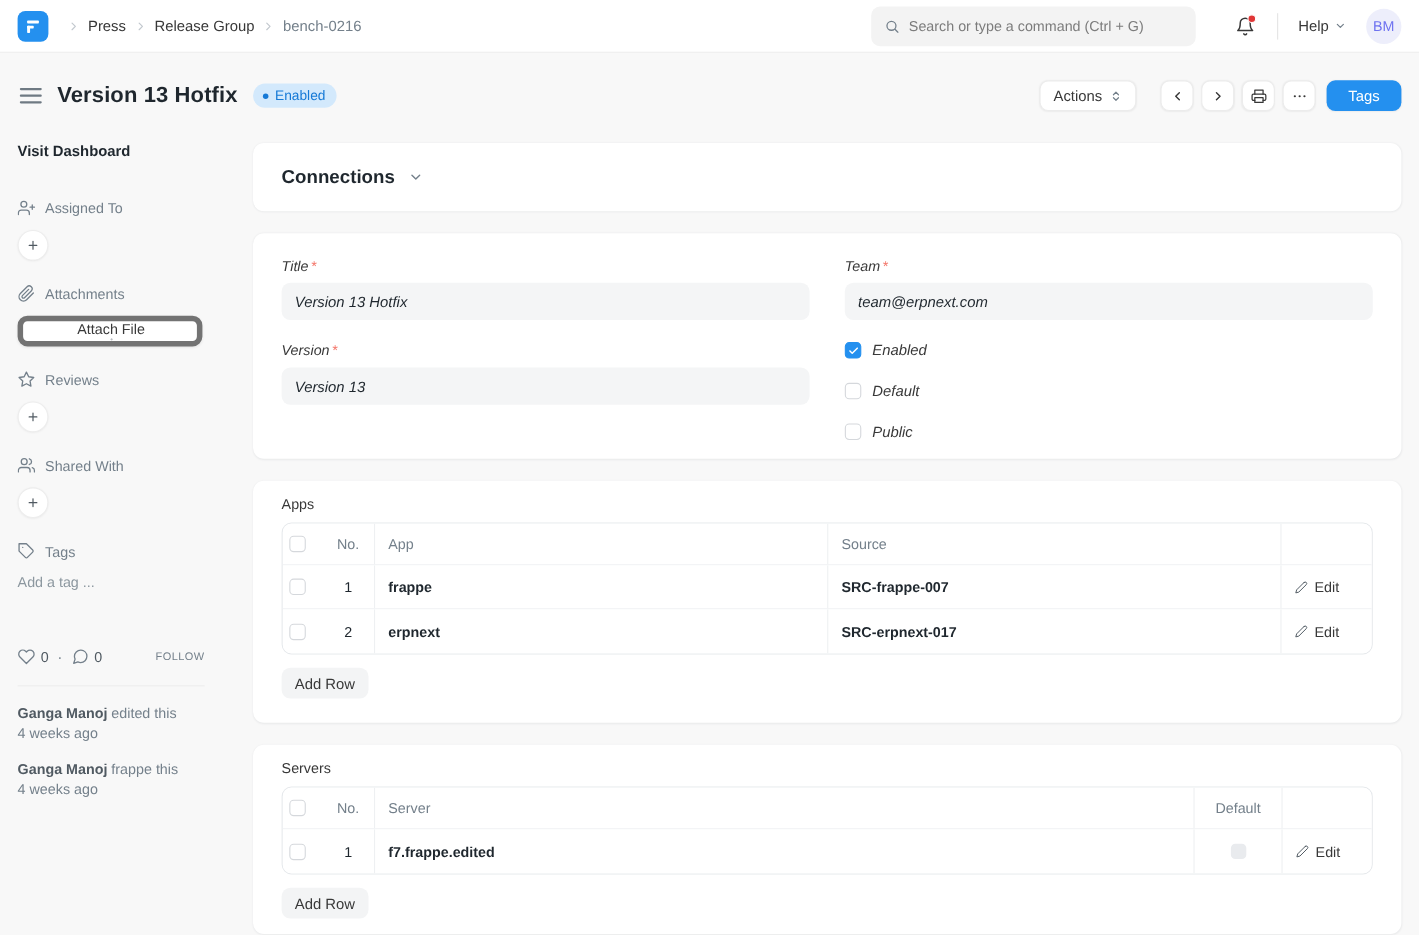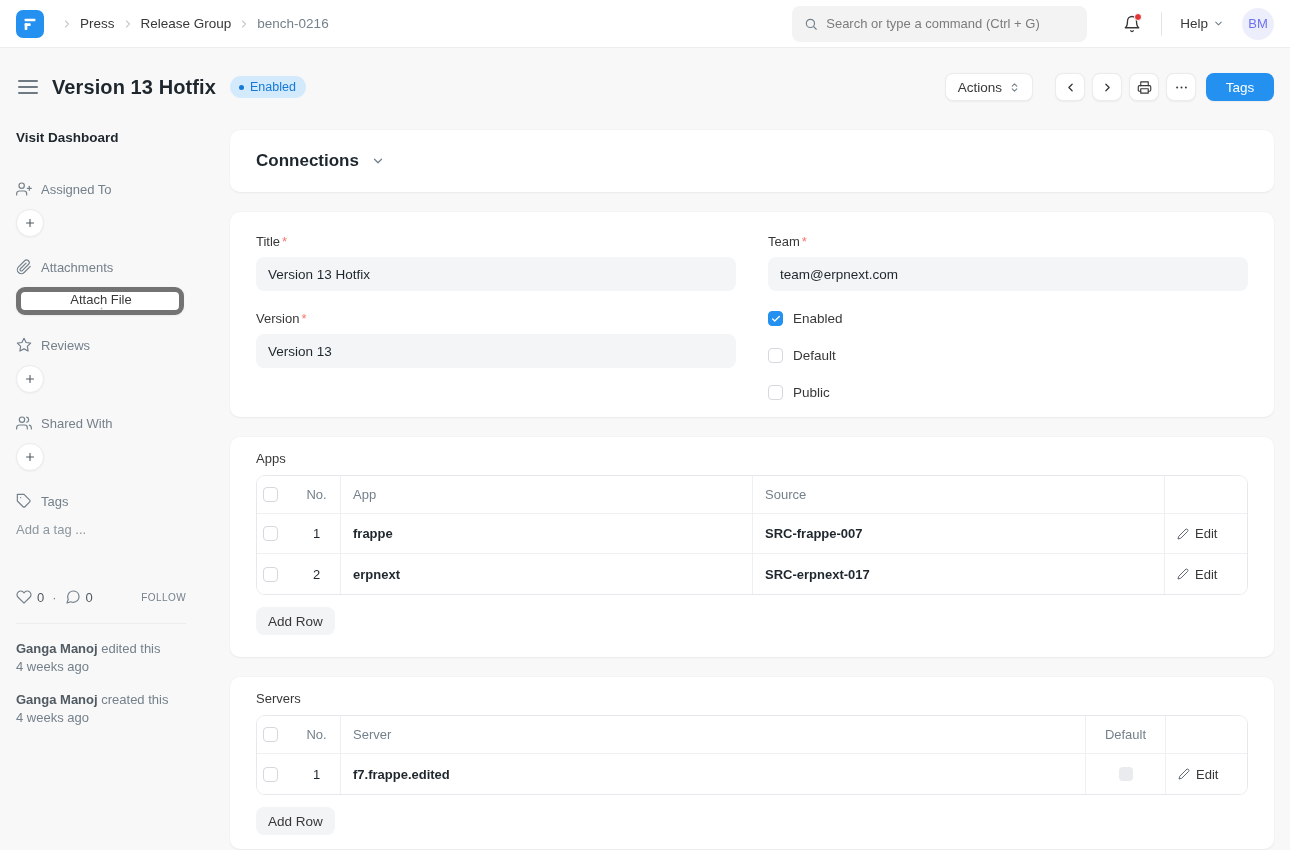--- a/index.html
+++ b/index.html
@@ -68,21 +68,21 @@
   .activity + .activity { margin-top:15px; }
   .activity b { color:#505a62; font-weight:600; }
   .activity .t { color:#74808b; }
 
   
   .main { position:absolute; top:130px; left:230px; width:1044px; }
   .card { background:#fff; border-radius:10px; box-shadow:0 .5px 2px rgba(25,39,52,.07); }
   .card-connections { height:62px; display:flex; align-items:center; padding:0 26px; margin-bottom:20px; cursor:pointer; }
   .card-connections .ttl { font-size:17px; font-weight:600; color:#1f272e; margin-right:12px; }
 
-  .card-form { height:205px; padding:22px 26px; margin-bottom:20px; display:flex; gap:32px; }
+  .card-form { height:205px; padding:22px 26px; margin-bottom:20px; display:flex; gap:32px;font-style:italic; }
   .fcol { width:481px; }
   .flabel { font-size:13px; color:#383838; margin-bottom:8px; }
   .req { color:#f4776b; margin-left:2px; }
   .finput { height:34px; background:#f4f5f6; border-radius:8px; display:flex; align-items:center;
             padding:0 12px; font-size:13.5px; color:#1f272e; margin-bottom:20px; cursor:text; }
   .cbrow { display:flex; align-items:center; margin-bottom:22px; cursor:pointer; }
   .cbrow:first-of-type { margin-top:2px; }
   .cb { width:15px; height:15px; border-radius:4px; border:1px solid #d5d8dc; background:#fff; margin-right:10px;
         display:flex; align-items:center; justify-content:center; }
   .cb.checked { background:#2490ef; border-color:#2490ef; }
@@ -302,21 +302,21 @@
     <span class="follow">FOLLOW</span>
   </div>
 
   <div class="side-divider"></div>
 
   <div class="activity">
     <div><b>Ganga Manoj</b><span class="t"> edited this</span></div>
     <div class="t">4 weeks ago</div>
   </div>
   <div class="activity">
-    <div><b>Ganga Manoj</b><span class="t"> created this</span></div>
+    <div><b>Ganga Manoj</b><span class="t"> frappe this</span></div>
     <div class="t">4 weeks ago</div>
   </div>
 </div>
 
 <div class="main">
 
   <div class="card card-connections">
     <span class="ttl">Connections</span>
     <svg width="14" height="14" viewBox="0 0 24 24" fill="none" stroke="#74808b" stroke-width="2.2" stroke-linecap="round" stroke-linejoin="round">
         <polyline points="6 9 12 15 18 9"></polyline>

